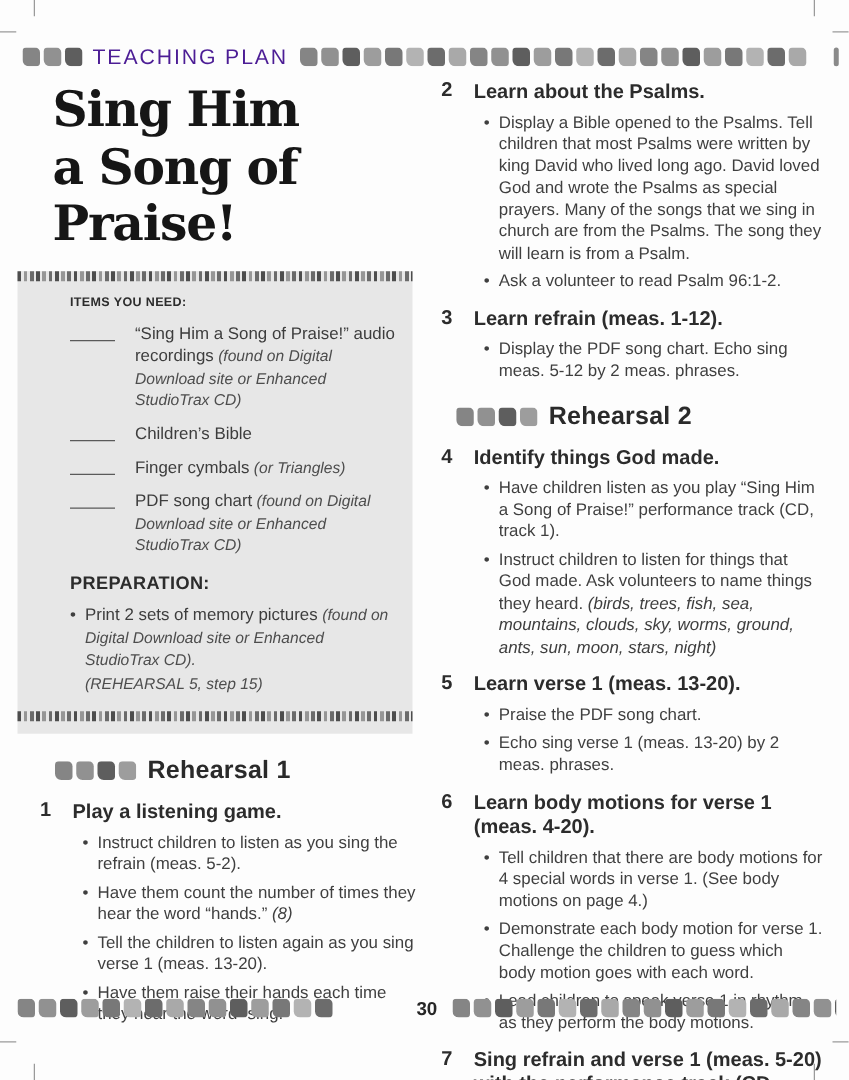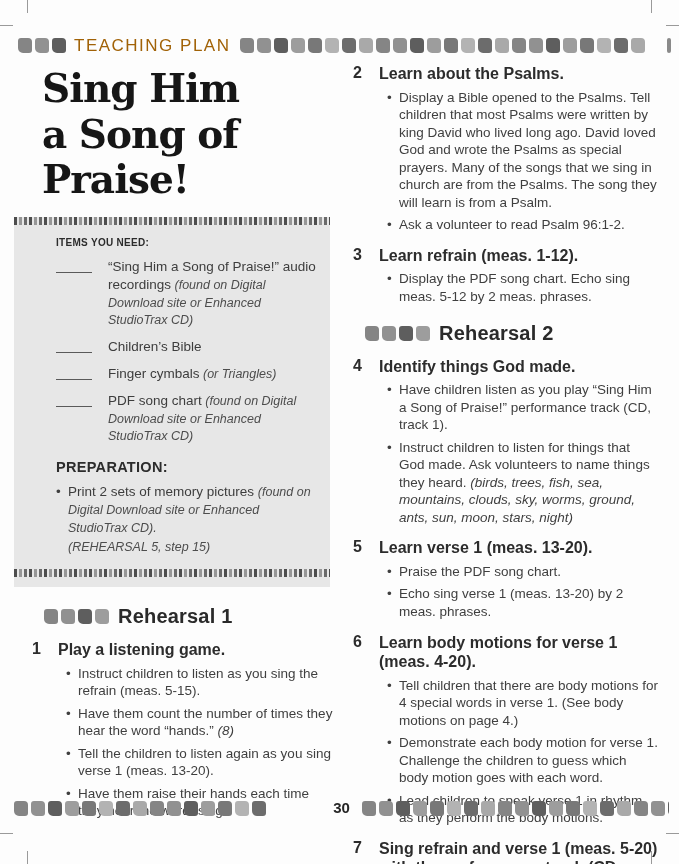--- a/index.html
+++ b/index.html
@@ -14,21 +14,21 @@
   .crop.v{width:1px;height:13px;}
   .crop.h{height:1px;width:13px;}
 
   
   .blocks{display:inline-flex;gap:3px;align-items:center;overflow:hidden;}
   .blk{width:14px;height:15px;border-radius:3px 4px 3px 5px;flex:0 0 auto;}
 
   
   .band{position:absolute;top:37px;left:18px;right:8px;height:17px;display:flex;align-items:center;}
   .band-label{
-    font-size:17px;letter-spacing:1.5px;color:#a16207;
+    font-size:17px;letter-spacing:1.5px;color:#4c1d95;
     margin:0 10px 0 8px;white-space:nowrap;font-weight:400;
   }
   .band .fill{flex:1;}
   .band .sliver{width:4px;height:15px;background:#8a8a8a;border-radius:2px;margin-left:2px;flex:0 0 auto;}
 
   
   .col{position:absolute;top:64px;}
   .col-left{left:30px;width:303px;}
   .col-right{left:351px;width:308px;}
 
@@ -73,21 +73,21 @@
   
   .step{margin-bottom:12px;}
   .step-head{display:flex;margin-bottom:5px;}
   .step-num{flex:0 0 26px;font-weight:bold;font-size:16px;color:#2c2c2c;padding-left:2px;}
   .step-title{font-weight:bold;font-size:16px;line-height:1.22;color:#2c2c2c;}
   .bullet{display:flex;margin:0 0 5px 36px;font-size:13.5px;line-height:1.3;}
   .bullet .mark{flex:0 0 12px;color:#3f3f3f;}
   .bullet em{font-style:italic;}
 
   
-  .footer-band{position:absolute;top:799px;left:14px;right:10px;height:17px;display:flex;align-items:flex-end;}
+  .footer-band{position:absolute;top:799px;left:14px;right:10px;height:17px;display:flex;align-items:flex-start;}
   .footer-band .blocks{flex:1;}
   .page-num{font-weight:bold;font-size:15px;color:#262626;margin:0 12px;white-space:nowrap;}
 </style>
 </head>
 <body>
 
 <div class="crop v" style="left:27px;top:0;"></div>
 <div class="crop h" style="left:0;top:25px;"></div>
 <div class="crop v" style="right:27px;top:0;"></div>
 <div class="crop h" style="right:0;top:25px;"></div>
@@ -184,21 +184,21 @@
         </span>
         <span class="rehearsal-label">Rehearsal 1</span>
       </div>
       <div class="step">
         <div class="step-head">
           <span class="step-num">1</span>
           <span class="step-title">Play a listening game.</span>
         </div>
         <div class="bullet">
           <span class="mark">•</span>
-          <span><span>Instruct children to listen as you sing the refrain (meas. 5-15).</span></span>
+          <span><span>Instruct children to listen as you sing the refrain (meas. 5-2).</span></span>
         </div>
         <div class="bullet">
           <span class="mark">•</span>
           <span><span>Have them count the number of times they hear the word “hands.” </span><em>(8)</em></span>
         </div>
         <div class="bullet">
           <span class="mark">•</span>
           <span><span>Tell the children to listen again as you sing verse 1 (meas. 13-20).</span></span>
         </div>
         <div class="bullet">

